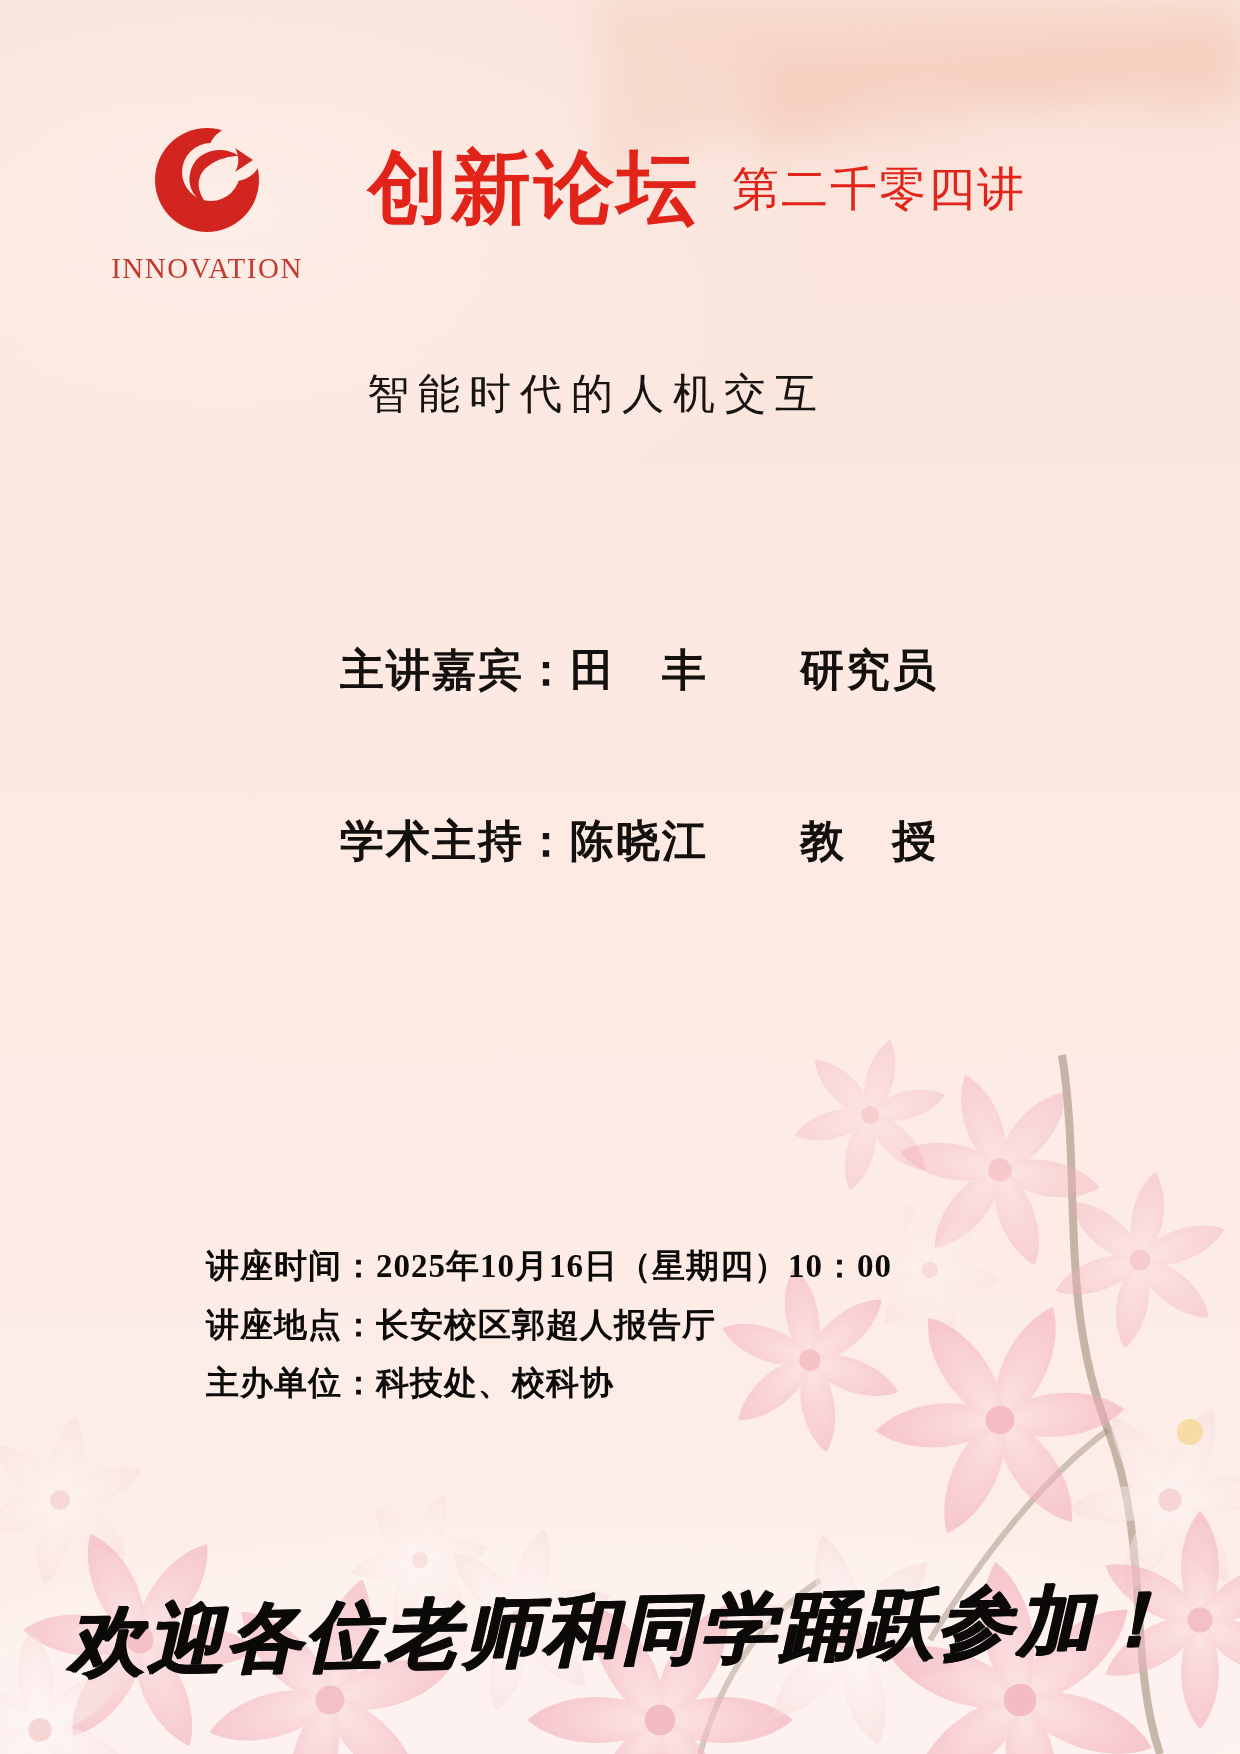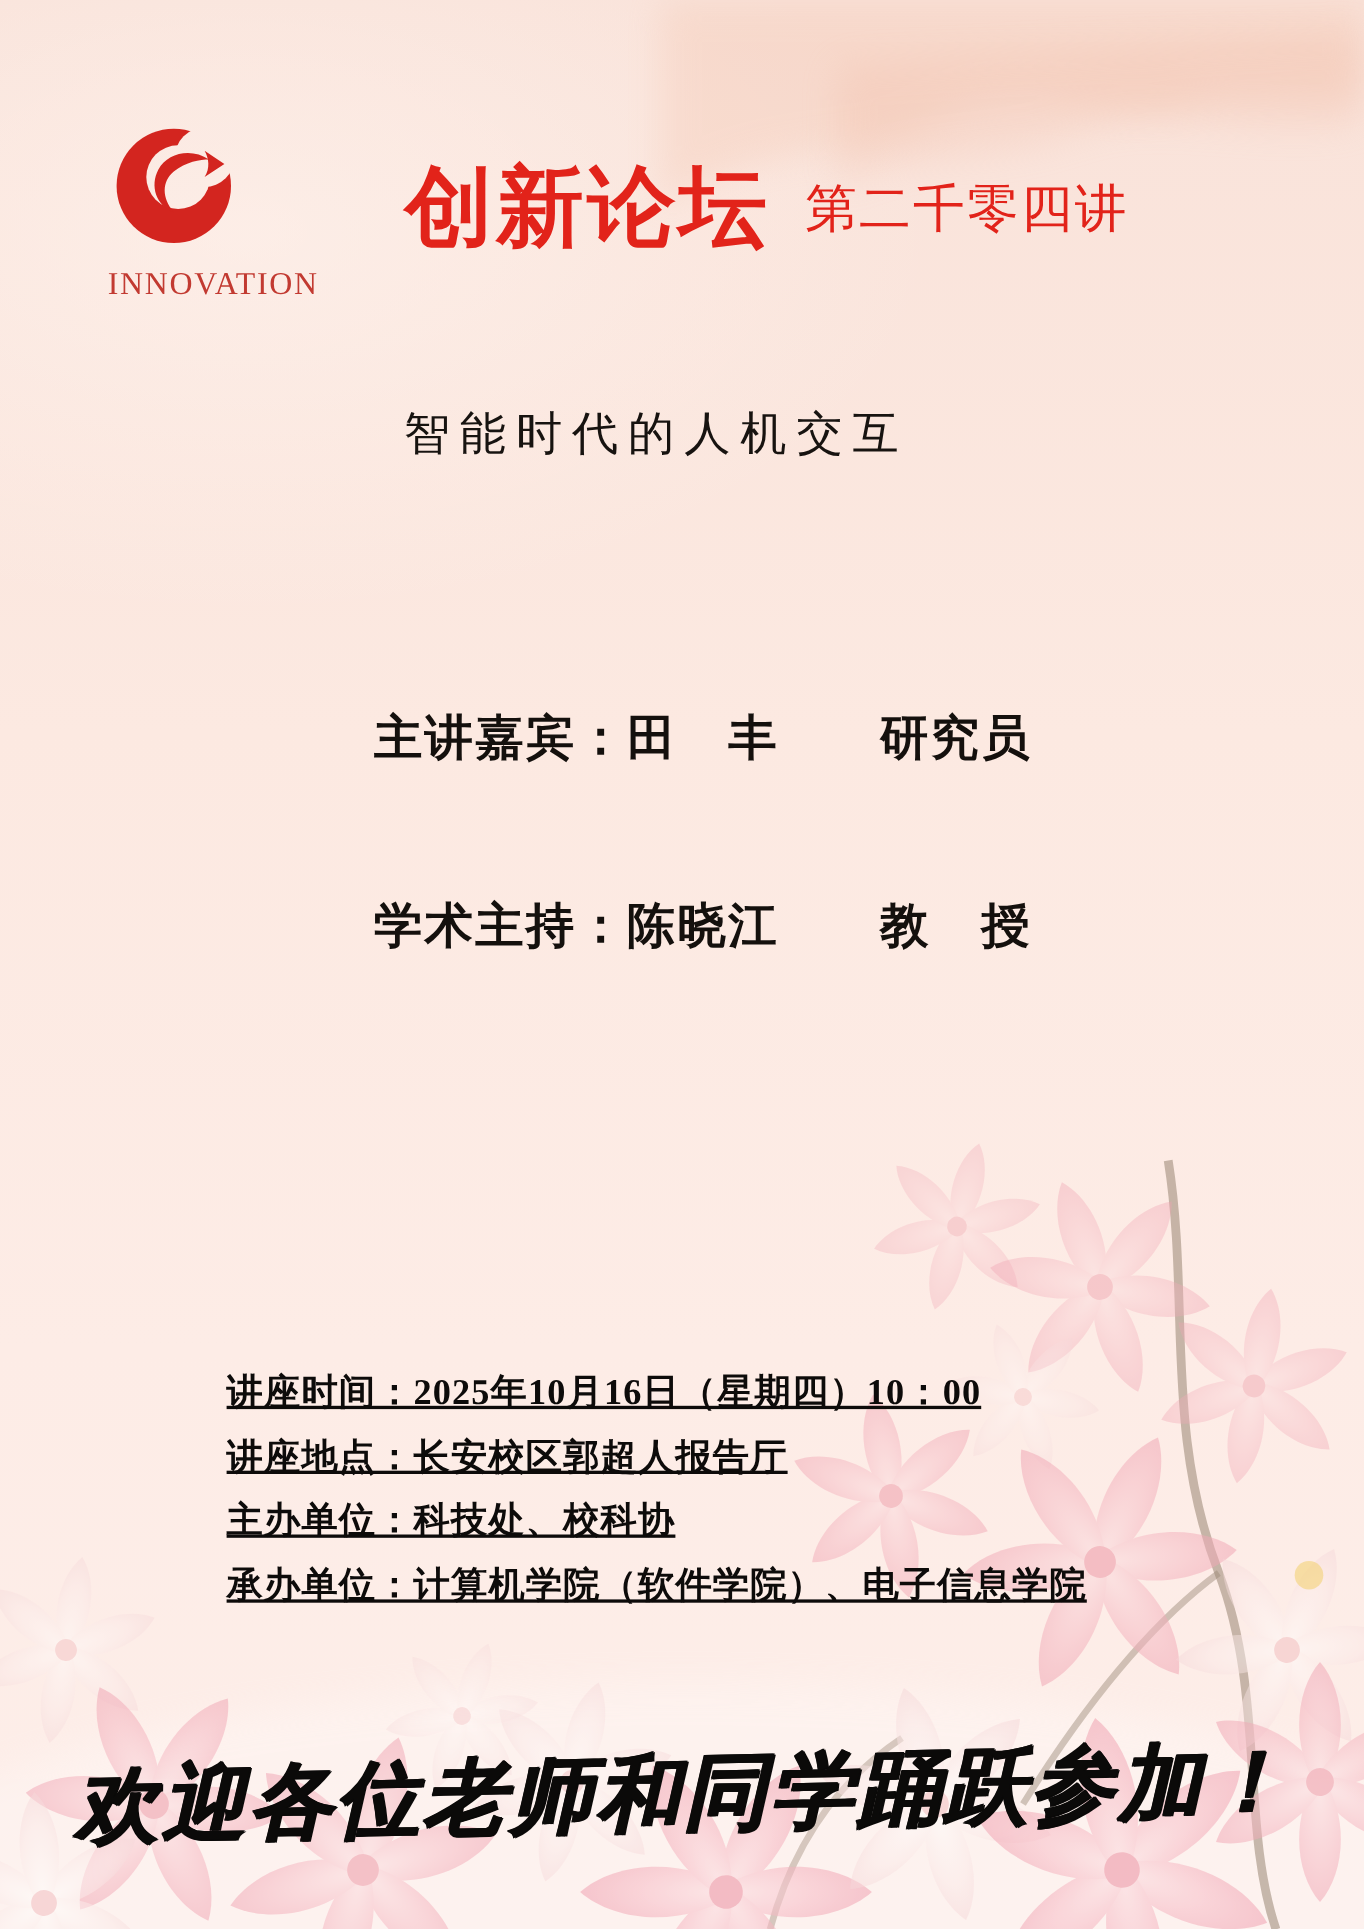--- a/index.html
+++ b/index.html
@@ -12,21 +12,21 @@
     background:
       radial-gradient(900px 500px at 18% 12%, rgba(255,245,240,.55), rgba(255,245,240,0) 70%),
       linear-gradient(180deg, #f9e2d9 0%, #fce9e1 38%, #fdece6 70%, #fdeee9 100%);
     font-family: "Liberation Serif", serif;
   }
   .decor, .content { position: absolute; inset: 0; }
   .decor { pointer-events: none; }
   .content { z-index: 2; }
 
   
-  .logo-block { position: absolute; left: 98px; top: 107px; width: 218px; text-align: left; }
+  .logo-block { position: absolute; left: 98px; top: 118px; width: 218px; text-align: center; }
   .logo-mark svg { width: 120px; height: 120px; }
   .logo-caption {
     margin-top: 10px; font-size: 29px; letter-spacing: 1.5px;
     color: #c23a31; font-family: "Liberation Serif", serif;
   }
 
   .title-row { position: absolute; left: 368px; top: 148px; display: flex; align-items: center; white-space: nowrap; }
   .forum-title {
     font-family: "Liberation Sans", sans-serif; font-weight: 900;
     font-size: 80px; line-height: 1; color: #e2231a; letter-spacing: 3px;
@@ -50,21 +50,21 @@
 
   .bio {
     position: absolute; left: 85px; top: 757px; width: 952px;
     font-size: 35px; line-height: 65px; letter-spacing: 1px;
     color: #241c16; text-align: justify; text-indent: 72px; margin: 0;
   }
 
   .details {
     position: absolute; left: 206px; top: 1237px;
     font-weight: 700; font-size: 33px; line-height: 58.5px;
-    letter-spacing: 1px; color: #0d0b0a; white-space: nowrap; text-decoration: underline;
+    letter-spacing: 1px; color: #0d0b0a; white-space: nowrap;
   }
 
   .footer-callig {
     position: absolute; top: 1580px; left: 0; width: 1240px; text-align: center;
     font-weight: 900; font-style: italic; font-size: 76px; letter-spacing: 3px;
     color: #0b0a09; transform: rotate(-1.2deg);
     text-shadow: 1px 0 currentColor, 0 1px currentColor, 2px 1px currentColor;
   }
 </style>
 </head>
@@ -175,19 +175,18 @@
     <div class="speakers">
       <div>主讲嘉宾：田　丰　　研究员</div>
       <div>学术主持：陈晓江　　教　授</div>
     </div>
 
 
     <div class="details">
       <div>讲座时间：2025年10月16日（星期四）10：00</div>
       <div>讲座地点：长安校区郭超人报告厅</div>
       <div>主办单位：科技处、校科协</div>
-      <div>承办单位：计算机学院（软件学院）、电子信息学院</div>
     </div>
 
     <div class="footer-callig">欢迎各位老师和同学踊跃参加！</div>
 
   </div>
 </div>
 
 </body></html>

